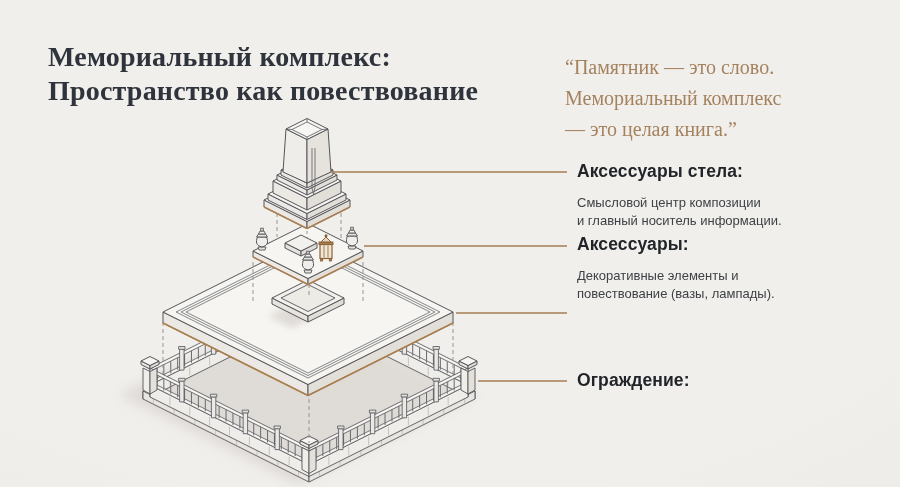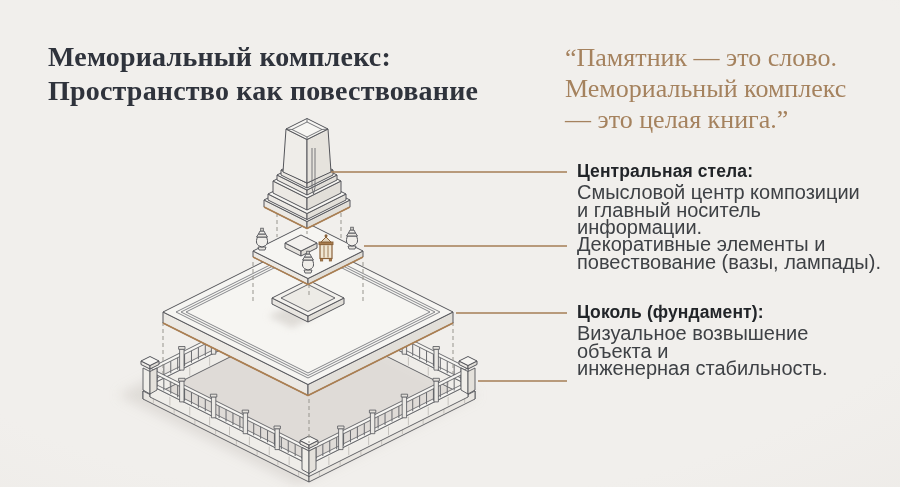--- a/index.html
+++ b/index.html
@@ -4,26 +4,26 @@
 <style>
   html,body{margin:0;padding:0;}
   body{width:900px;height:487px;overflow:hidden;font-family:"Liberation Sans","DejaVu Sans",sans-serif;}
   .canvas{position:relative;width:900px;height:487px;overflow:hidden;
     background:radial-gradient(ellipse 130% 130% at 45% 38%, #f1efec 50%, #eae7e3 88%, #e3e0db 100%);}
   svg{position:absolute;left:0;top:0;}
   .title{position:absolute;left:48px;top:40px;margin:0;
     font-family:"Liberation Serif","DejaVu Serif",serif;
     font-weight:700;font-size:28px;line-height:33.5px;letter-spacing:.2px;
     color:#2f333c;white-space:pre-line;}
-  .quote{position:absolute;left:565px;top:42px;width:320px;
+  .quote{position:absolute;left:565px;top:52px;width:320px;
     font-family:"Liberation Serif","DejaVu Serif",serif;
-    font-size:26px;line-height:31px;color:#a5825e;white-space:pre-line;}
+    font-size:20px;line-height:31px;color:#a5825e;white-space:pre-line;}
   .callout{position:absolute;left:577px;width:305px;}
   .callout-heading{font-weight:700;font-size:17.5px;line-height:21px;color:#212428;letter-spacing:.1px;}
-  .callout-body{font-size:20px;line-height:17.5px;color:#3e4145;margin-top:2px;white-space:pre-line;}
+  .callout-body{font-size:13px;line-height:17.5px;color:#3e4145;margin-top:12px;white-space:pre-line;}
   .c1{top:161px}.c2{top:234px}.c3{top:302px}.c4{top:370px}
 </style>
 </head>
 <body>
 
 <div class="canvas">
   <svg id="iso" width="900" height="487" viewBox="0 0 900 487">
     <defs>
       <filter id="soft" x="-40%" y="-40%" width="180%" height="180%">
         <feGaussianBlur stdDeviation="6"></feGaussianBlur>
@@ -347,28 +347,25 @@
       </g>
     </svg>
 
   <h1 class="title">Мемориальный комплекс:
 Пространство как повествование</h1>
   <div class="quote">“Памятник — это слово.
 Мемориальный комплекс
 — это целая книга.”</div>
 
   <div class="callout c1">
-    <div class="callout-heading">Центральная стела:</div>
+    <div class="callout-heading">Аксессуары стела:</div>
     <div class="callout-body">Смысловой центр композиции
 и главный носитель информации.</div>
   </div>
   <div class="callout c2">
+    <div class="callout-heading">Аксессуары:</div>
     <div class="callout-body">Декоративные элементы и
 повествование (вазы, лампады).</div>
   </div>
-  <div class="callout c3">
-    <div class="callout-heading">Цоколь (фундамент):</div>
-    <div class="callout-body">Визуальное возвышение объекта и
-инженерная стабильность.</div>
-  </div>
   <div class="callout c4">
+    <div class="callout-heading">Ограждение:</div>
   </div>
 </div>
 
 </body></html>

